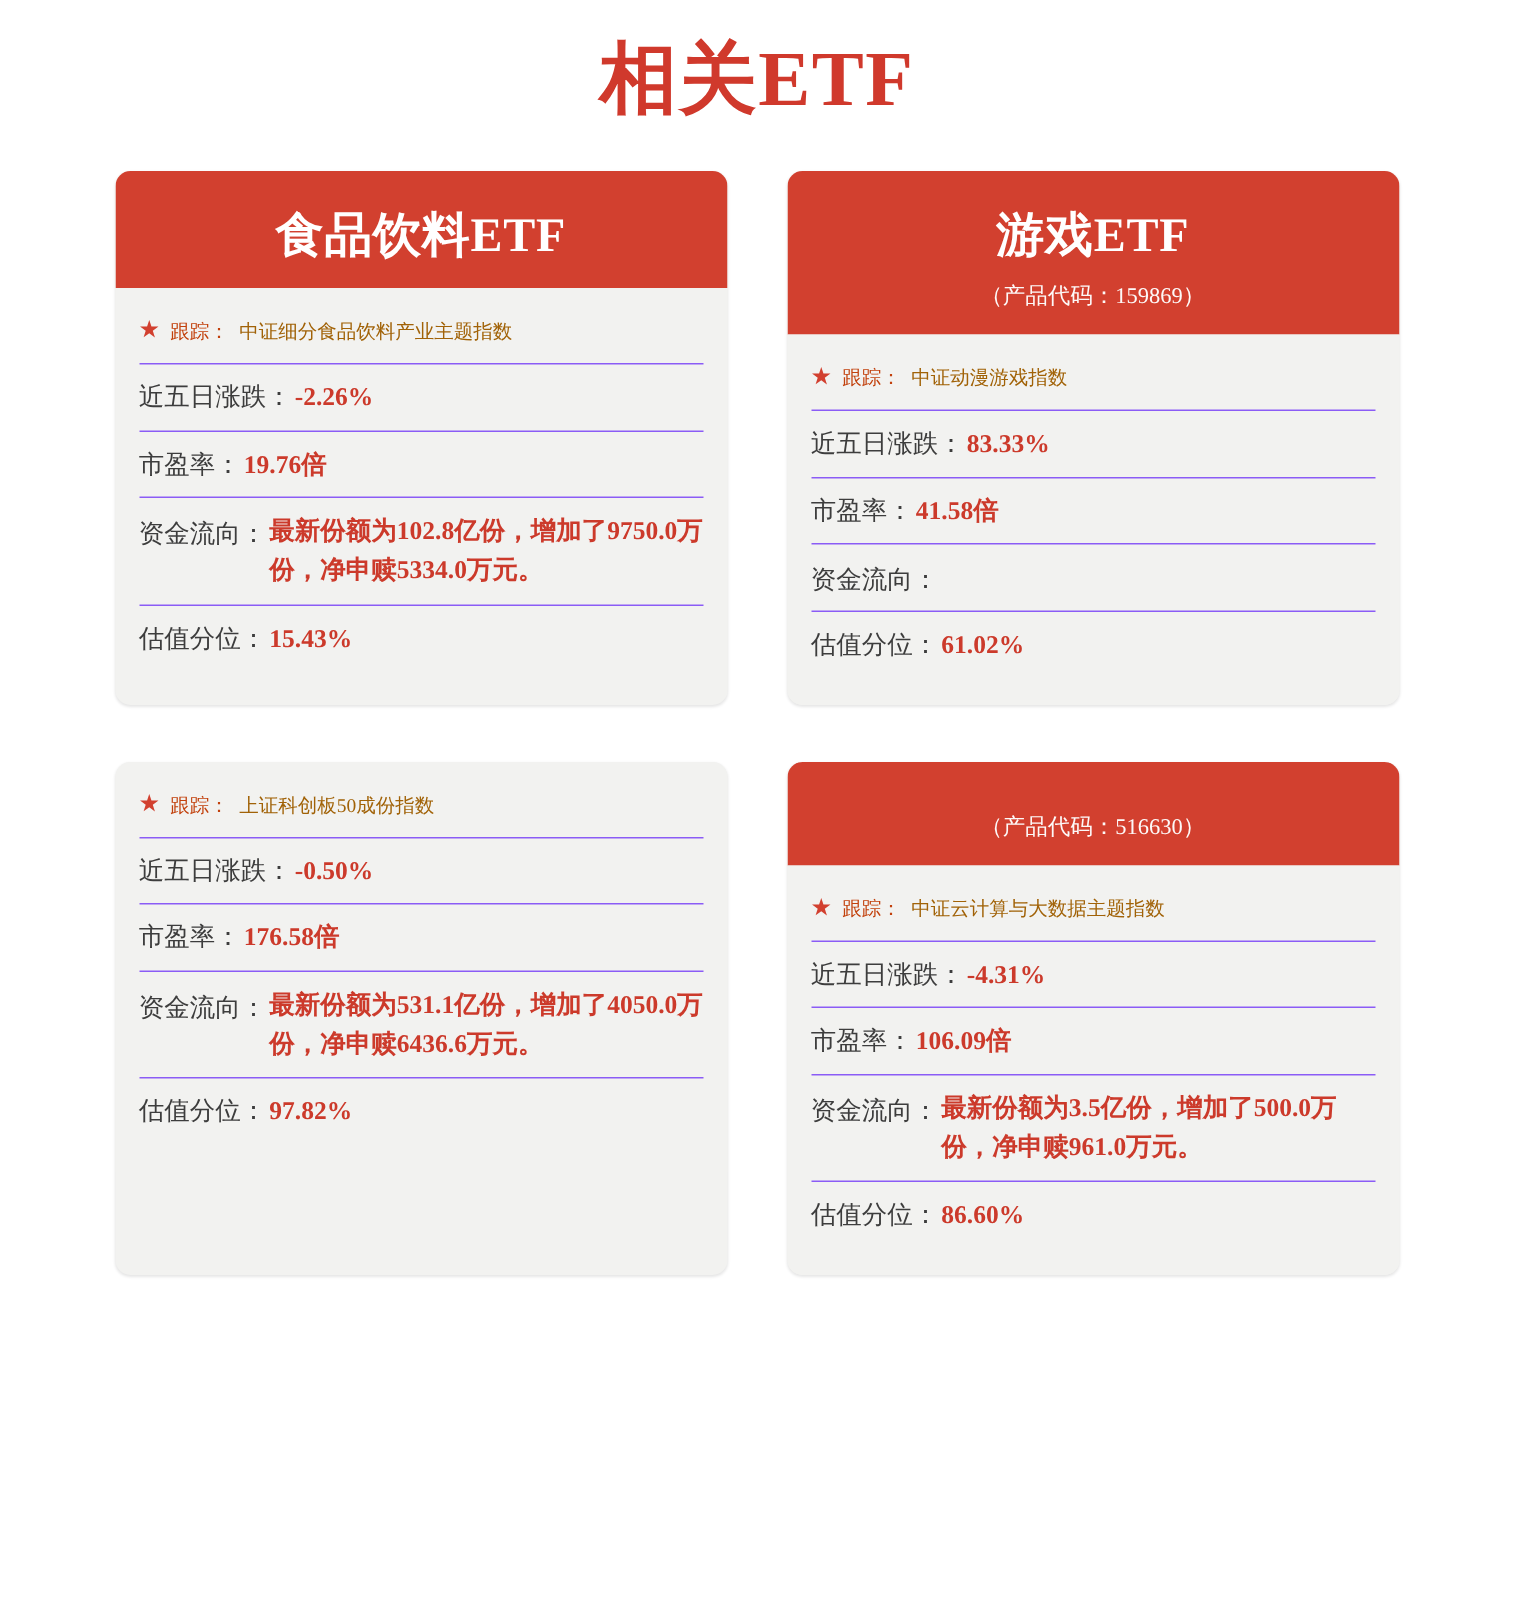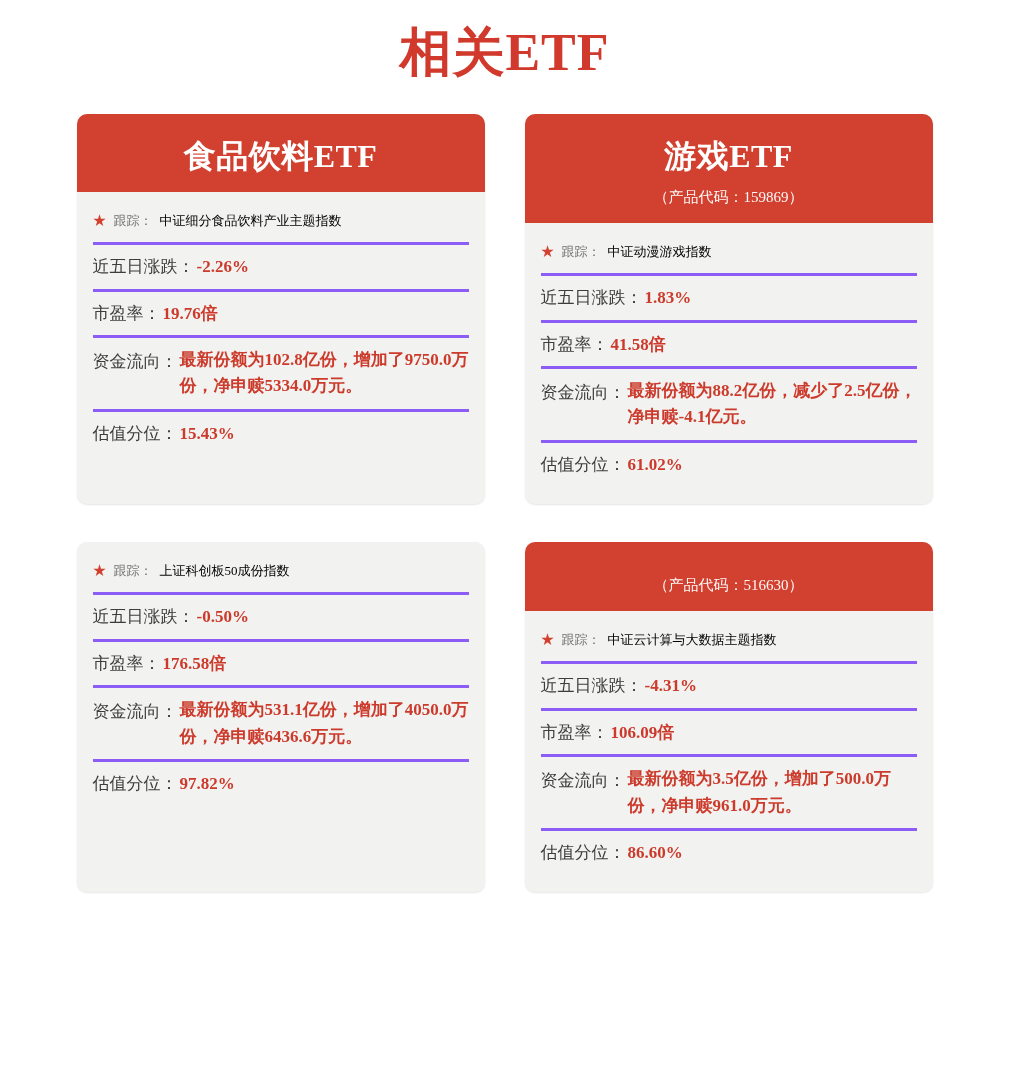--- a/index.html
+++ b/index.html
@@ -73,31 +73,31 @@
     color: #4a4a4a;
     padding: 6px 0 12px 0;
   }
   .star-icon {
     color: #d2402f;
     font-size: 14px;
     line-height: 1.25;
     flex: 0 0 auto;
   }
   .track-label {
-    color: #737373;
+    color: #c2410c;
   }
   .track-value {
-    color: #000000;
+    color: #a16207;
     font-family: Liberation Serif, serif;
   }
   .row {
     display: flex;
     align-items: flex-start;
     padding: 9px 0;
-    border-top: 3px solid #8b5cf6;
+    border-top: 1px solid #8b5cf6;
     font-size: 17px;
   }
   .row .label {
     flex: 0 0 auto;
     color: #3d3d3d;
     white-space: nowrap;
     padding-top: 1px;
   }
   .row .value {
     color: #cc3a2b;
@@ -159,29 +159,28 @@
         </div>
       </div>
       <div class="card-body">
         <div class="track-row">
           <span class="star-icon">★</span>
           <span class="track-label">跟踪：</span>
           <span class="track-value">中证动漫游戏指数</span>
         </div>
         <div class="row">
           <span class="label">近五日涨跌：</span>
-          <span class="value">1.83%</span>
+          <span class="value">83.33%</span>
         </div>
         <div class="row">
           <span class="label">市盈率：</span>
           <span class="value">41.58倍</span>
         </div>
         <div class="row flow">
           <span class="label">资金流向：</span>
-          <span class="value">最新份额为88.2亿份，减少了2.5亿份，净申赎-4.1亿元。</span>
         </div>
         <div class="row">
           <span class="label">估值分位：</span>
           <span class="value">61.02%</span>
         </div>
       </div>
     </div>
 
     <div class="card">
       <div class="card-body">

